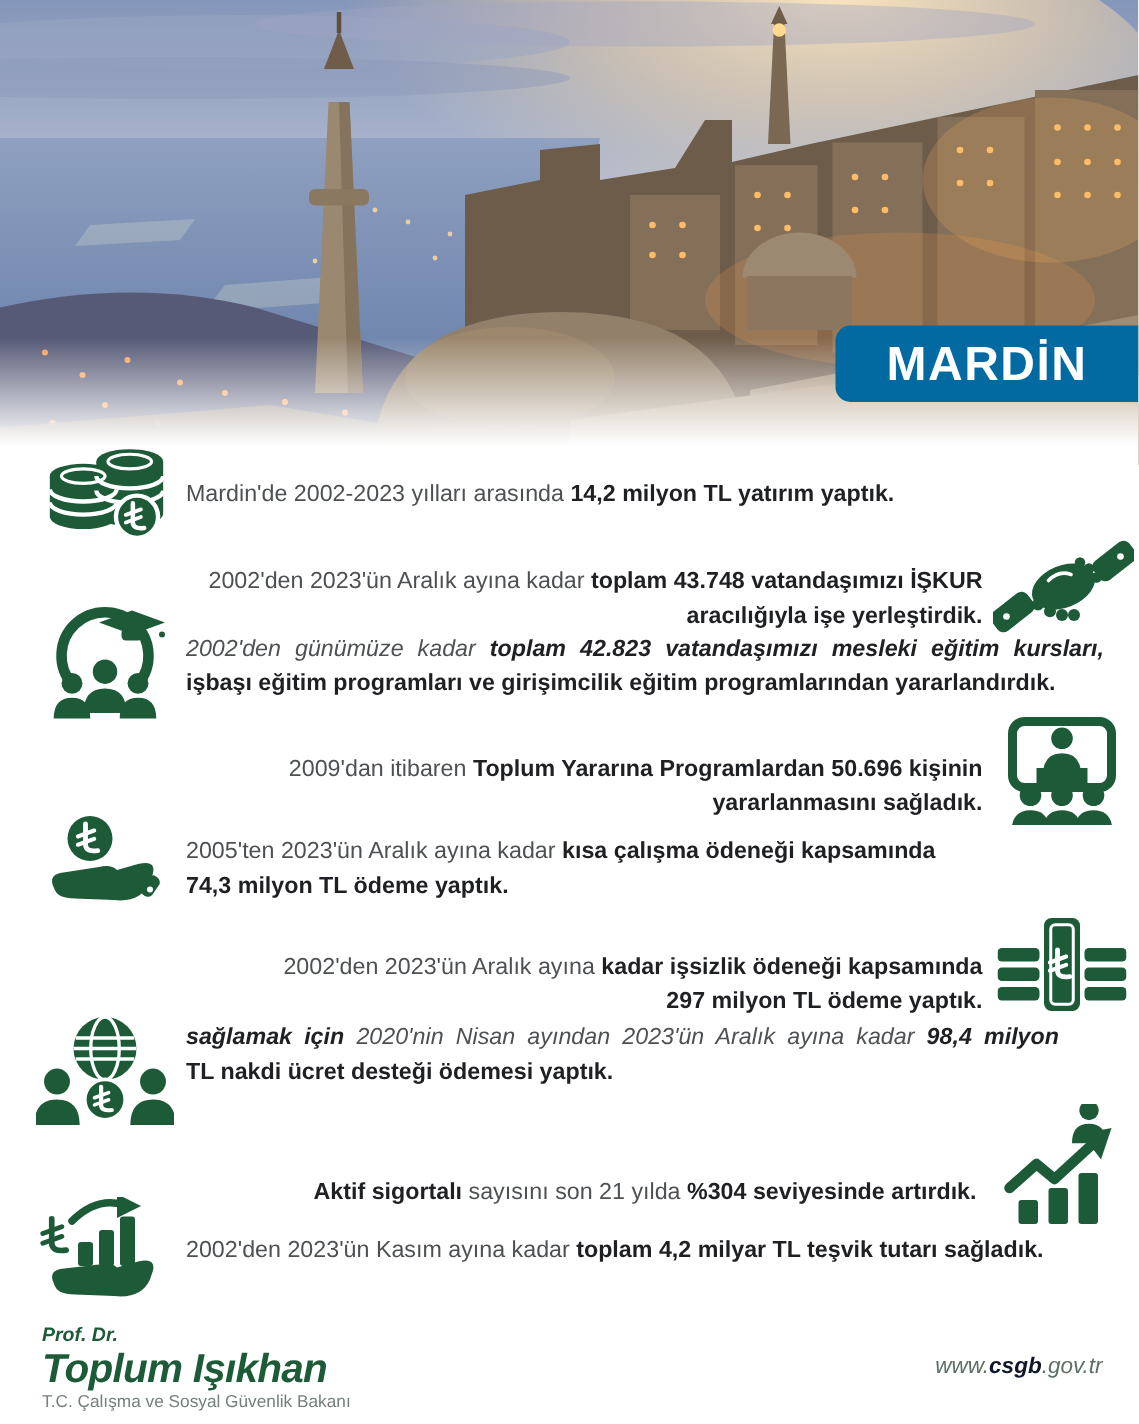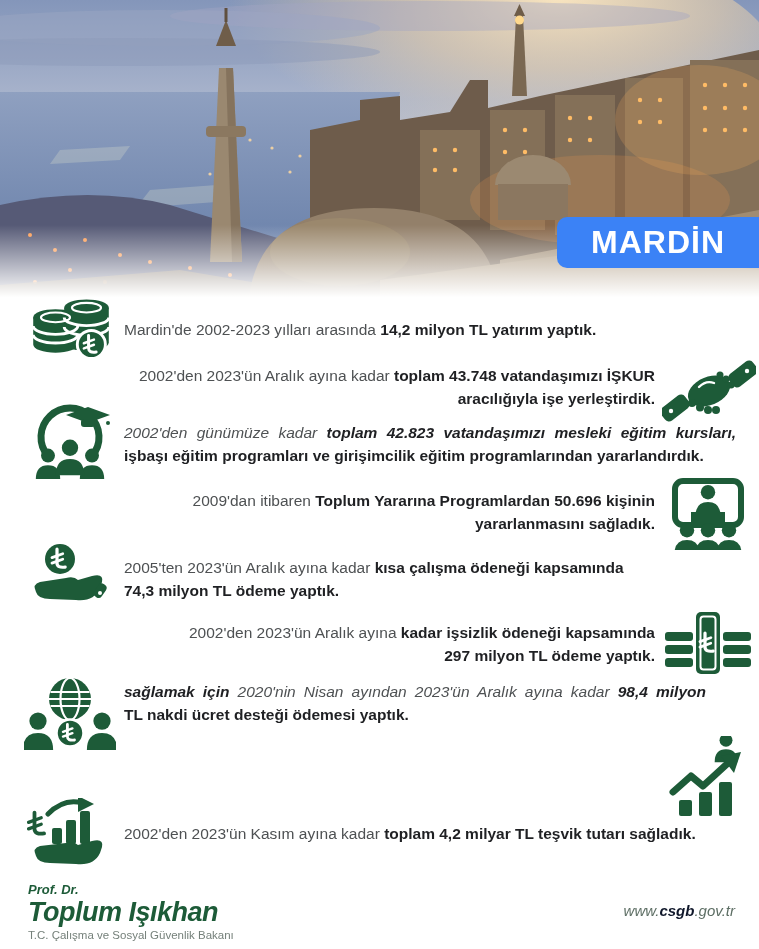--- a/index.html
+++ b/index.html
@@ -2,32 +2,32 @@
 <html><head>
 <meta charset="utf-8">
 <style>
   html,body{margin:0;padding:0;background:#fff;}
   #canvas{position:relative;width:759px;height:949px;background:#fff;overflow:hidden;
           font-family:"Liberation Sans","DejaVu Sans",sans-serif;}
   
   #photo{position:absolute;left:0;top:0;width:759px;height:310px;}
   #photo svg{display:block;width:759px;height:310px;}
   
-  .banner{position:absolute;top:217px;right:0;width:202px;height:51px;background:#3b82f6;
+  .banner{position:absolute;top:217px;right:0;width:202px;height:51px;background:#0369a1;
           border-radius:10px 0 0 10px;display:flex;align-items:center;justify-content:center;
           z-index:5;}
   .banner span{color:#fff;font-weight:700;font-size:32px;letter-spacing:1px;}
   
   .icon{position:absolute;z-index:4;color:#1D5B38;}
   .icon svg{display:block;width:100%;height:100%;}
   .stat-text{position:absolute;z-index:4;font-size:15.5px;line-height:23px;color:#4E5153;}
   .stat-text .line{white-space:nowrap;}
   .stat-text .line.just{white-space:normal;text-align:justify;text-align-last:justify;font-style:italic;}
   .stat-text .b{font-weight:700;color:#1F2023;}
-  .stat-text.r{text-align:right;}
+  .stat-text.r{text-align:right;margin-top:12px;}
   
   .sig{position:absolute;left:28px;top:882px;z-index:4;}
   .sig .pre{font-style:italic;color:#1D5B38;font-size:13px;font-weight:700;}
   .sig .name{font-style:italic;color:#1D5B38;font-size:27px;font-weight:700;letter-spacing:-0.5px;line-height:30px;}
   .sig .role{color:#75807a;font-size:11.5px;margin-top:2px;}
   .site{position:absolute;right:24px;top:902px;z-index:4;font-style:italic;font-size:15px;color:#5d6e64;}
   .site .b2{font-weight:700;color:#0f172a;}
 </style>
 </head>
 <body>
@@ -290,20 +290,23 @@
       <use href="#person" color="#1D5B38" transform="translate(78,58) scale(1.8)"></use>
       <circle cx="46" cy="57" r="13.5" fill="#1D5B38" stroke="#fff" stroke-width="2.5"></circle>
       <use href="#lira" color="#fff" transform="translate(46,57) scale(1.0)"></use>
     </svg>
   </div>
   <div class="stat-text" style="left:124px;top:680px;width:582px">
       <div class="line just"><span class="b">sağlamak için </span><span>2020'nin Nisan ayından 2023'ün Aralık ayına kadar </span><span class="b">98,4 milyon</span></div>
       <div class="line"><span class="b">TL nakdi ücret desteği ödemesi yaptık.</span></div>
     </div>
 
+  <div class="stat-text r" style="right:108px;top:771px">
+      <div class="line"><span class="b">Aktif sigortalı </span><span>sayısını son 21 yılda </span><span class="b">%304 seviyesinde artırdık.</span></div>
+    </div>
   <div class="icon" style="right:10px;top:736px;width:80px;height:80px">
     <svg viewBox="0 0 80 80">
       <use href="#person" color="#1D5B38" transform="translate(57,14) scale(1.35)"></use>
       <path d="M4,56 L22,40 L34,50 L58,28" fill="none" stroke="#1D5B38" stroke-width="7" stroke-linejoin="round" stroke-linecap="round"></path>
       <polygon points="52,20 72,16 65,37" fill="#1D5B38"></polygon>
       <g fill="#1D5B38">
         <rect x="10" y="64" width="13" height="16" rx="2"></rect>
         <rect x="30" y="56" width="13" height="24" rx="2"></rect>
         <rect x="50" y="46" width="13" height="34" rx="2"></rect>
       </g>

